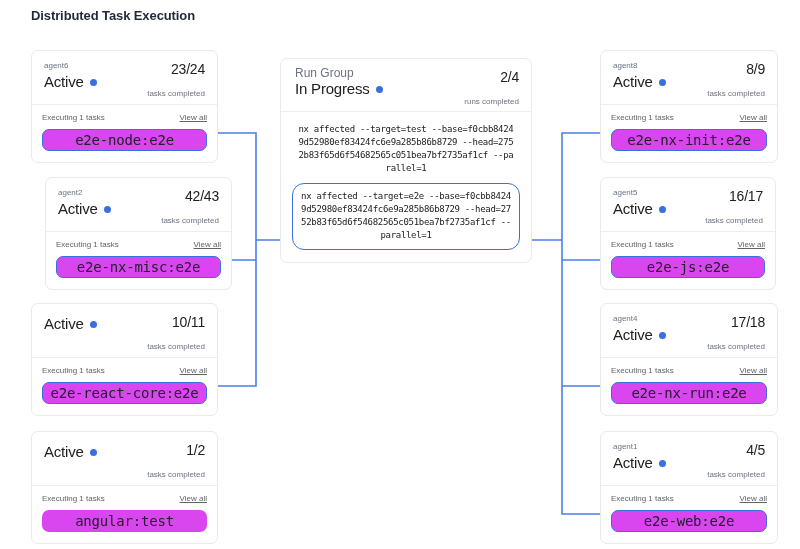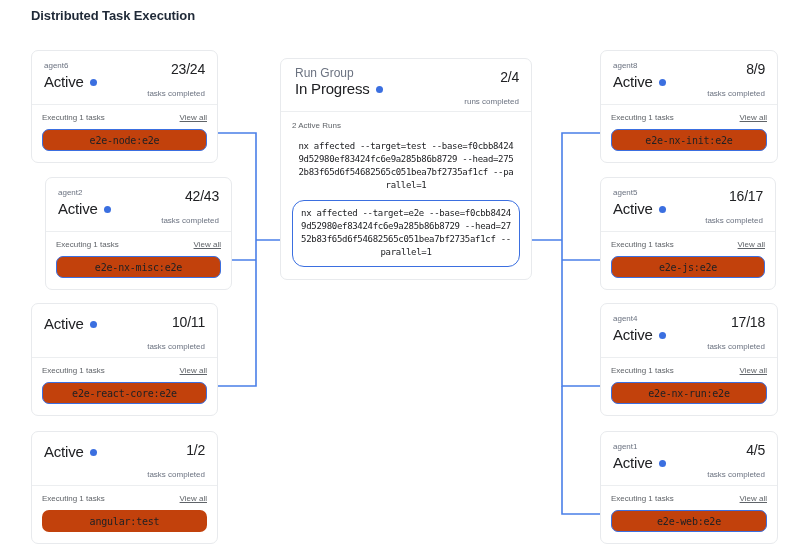--- a/index.html
+++ b/index.html
@@ -95,24 +95,24 @@
     cursor: pointer;
   }
   .task-chip {
     border: 1.4px solid #3b6fe0;
     border-radius: 7px;
     height: 22px;
     display: flex;
     align-items: center;
     justify-content: center;
     font-family: "DejaVu Sans Mono", monospace;
-    font-size: 10px;
+    font-size: 14px;
     color: #202124;
     letter-spacing: -0.2px;
-    background: #c2410c;
+    background: #d946ef;
   }
   .task-chip.plain {
     border-color: transparent;
   }
   
   #run-group-card {
     position: absolute;
     left: 280px; top: 58px;
     width: 252px;
     background: #fff;
@@ -270,21 +270,20 @@
     <div class="status-row">
       <span class="rg-status">In Progress</span>
       <span class="status-dot"></span>
     </div>
     <div class="count-block">
       <div class="count-value">2/4</div>
       <div class="count-label">runs completed</div>
     </div>
   </div>
   <div class="rg-body">
-    <div class="rg-active">2 Active Runs</div>
     <div class="run-cmd">nx affected --target=test --base=f0cbb84249d52980ef83424fc6e9a285b86b8729 --head=2752b83f65d6f54682565c051bea7bf2735af1cf --parallel=1</div>
     <div class="run-cmd active">nx affected --target=e2e --base=f0cbb84249d52980ef83424fc6e9a285b86b8729 --head=2752b83f65d6f54682565c051bea7bf2735af1cf --parallel=1</div>
   </div>
 </div>
 
 <div class="card" style="left:600px; top:50px; width:178px;">
   <div class="card-head">
     <div class="agent-name">agent8</div>
     <div class="status-row">
       <span class="status-text">Active</span>

